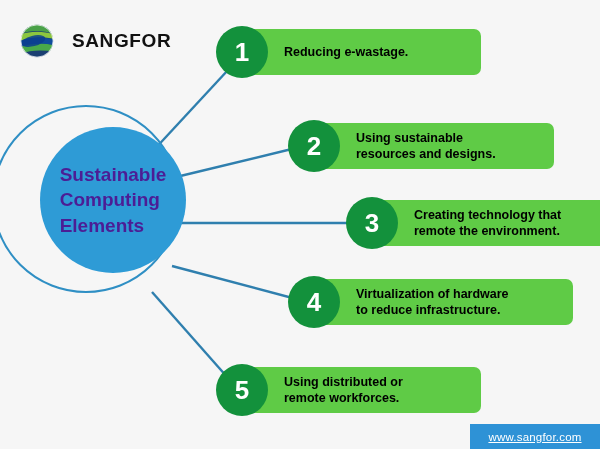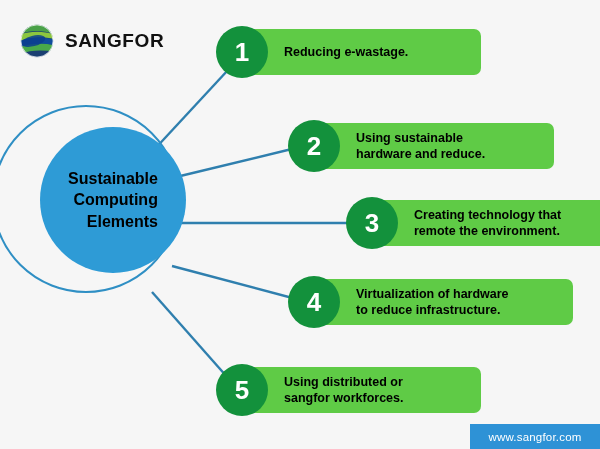--- a/index.html
+++ b/index.html
@@ -18,21 +18,21 @@
     -webkit-font-smoothing: antialiased;
   }
 
   
   .brand {
     position: absolute;
     left: 18px;
     top: 22px;
     display: flex;
     align-items: center;
-    gap: 9px;
+    gap: 16px;
   }
   .brand-logo {
     width: 38px;
     height: 38px;
     display: block;
   }
   .brand-name {
     font-size: 19px;
     font-weight: bold;
     letter-spacing: 0.6px;
@@ -67,25 +67,25 @@
     top: 127px;
     width: 146px;
     height: 146px;
     border-radius: 50%;
     background: #2e9bd6;
     display: flex;
     align-items: center;
     justify-content: center;
   }
   .hub-label {
-    color: #000000;
-    font-size: 16px;
+    color: #4c1d95;
+    font-size: 19px;
     font-weight: bold;
     line-height: 1.32;
-    text-align: right;
+    text-align: left;
     white-space: pre-line;
     padding: 0 6px;
   }
 
   
   .item {
     position: absolute;
     display: flex;
     align-items: center;
     height: 52px;
@@ -134,20 +134,21 @@
     top: 424px;
     width: 130px;
     height: 25px;
     background: #2e92d6;
     color: #ffffff;
     font-size: 11.5px;
     display: flex;
     align-items: center;
     justify-content: center;
     letter-spacing: 0.2px;
+    text-decoration: underline;
   }
 </style>
 </head>
 <body>
 
 <div id="infographic">
 
   <svg class="connectors" viewBox="0 0 600 449" xmlns="http://www.w3.org/2000/svg">
     <line x1="152" y1="152" x2="228" y2="70" stroke="#2f7fae" stroke-width="2.4"></line>
     <line x1="172" y1="178" x2="300" y2="147" stroke="#2f7fae" stroke-width="2.4"></line>
@@ -186,21 +187,21 @@
   <div class="item" style="left:216px; top:26px;">
     <div class="item-bar" style="width:239px;">
       <div class="item-text">Reducing e-wastage.</div>
     </div>
     <div class="item-badge">1</div>
   </div>
 
   <div class="item" style="left:288px; top:120px;">
     <div class="item-bar" style="width:240px;">
       <div class="item-text">Using sustainable
-hardware and reduce.</div>
+resources and designs.</div>
     </div>
     <div class="item-badge">2</div>
   </div>
 
   <div class="item" style="left:346px; top:197px;">
     <div class="item-bar" style="width:239px;">
       <div class="item-text">Creating technology that
 remote the environment.</div>
     </div>
     <div class="item-badge">3</div>
@@ -210,20 +211,20 @@
     <div class="item-bar" style="width:259px;">
       <div class="item-text">Virtualization of hardware
 to reduce infrastructure.</div>
     </div>
     <div class="item-badge">4</div>
   </div>
 
   <div class="item" style="left:216px; top:364px;">
     <div class="item-bar" style="width:239px;">
       <div class="item-text">Using distributed or
-sangfor workforces.</div>
+remote workforces.</div>
     </div>
     <div class="item-badge">5</div>
   </div>
 
   <div class="footer-url">www.sangfor.com</div>
 
 </div>
 
 </body></html>

